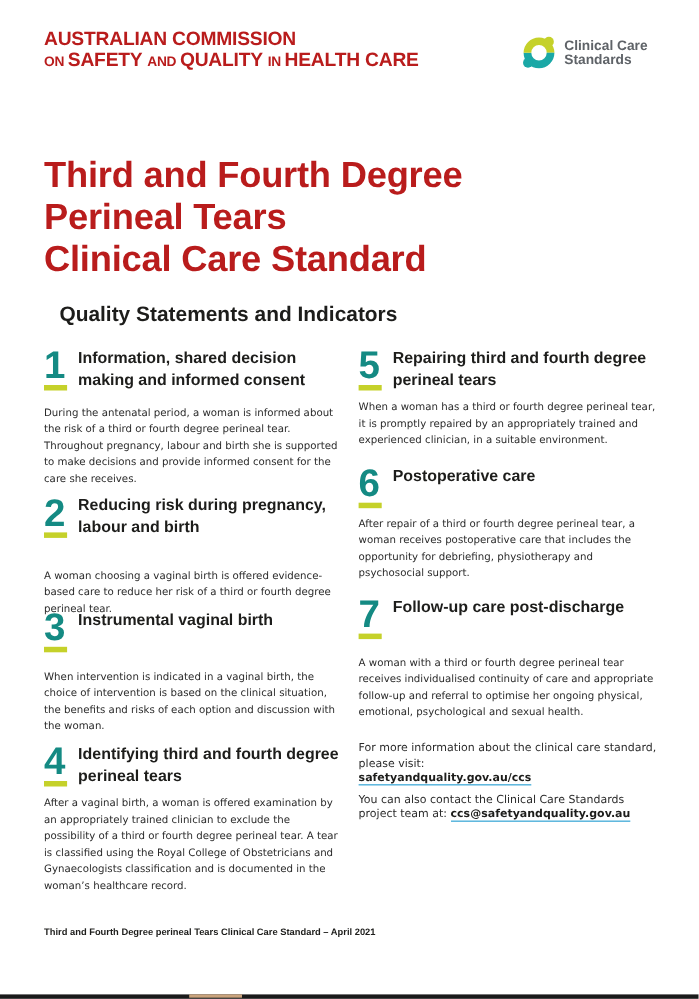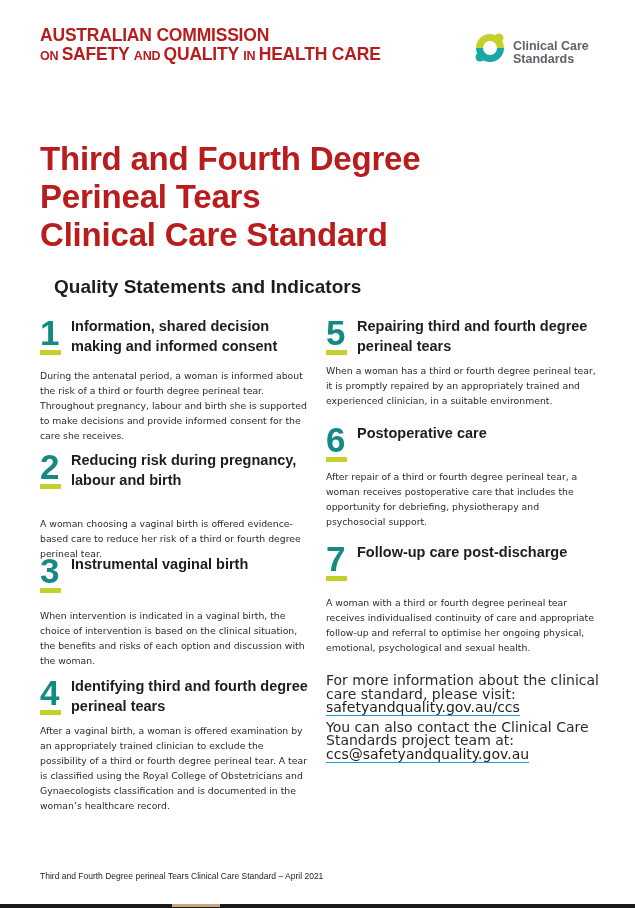--- a/index.html
+++ b/index.html
@@ -8,21 +8,21 @@
     font-family: "Liberation Sans", sans-serif; color: #1d1d1b;
   }
   .brand {
     position: absolute; left: 40px; top: 26px;
     color: #b91c1c; font-family: "Liberation Sans", sans-serif; font-weight: bold;
     line-height: 19px;
   }
   .brand .l1 { font-size: 17.5px; letter-spacing: -0.2px; display: block; }
   .brand .l2 { font-size: 17.5px; letter-spacing: -0.2px; display: block; }
   .brand .sm { font-size: 12.5px; }
-  .ccs-logo { position: absolute; left: 472px; top: 30px; display: flex; align-items: flex-end; }
+  .ccs-logo { position: absolute; left: 472px; top: 30px; display: flex; align-items: center; }
   .ccs-logo svg { width: 36px; height: 36px; }
   .ccs-logo .txt {
     margin-left: 5px; color: #5f6368; font-weight: bold; font-size: 12.5px; line-height: 13px;
   }
   .title {
     position: absolute; left: 40px; top: 140px; margin: 0;
     color: #b91c1c; font-weight: bold; font-size: 33px; line-height: 38px; letter-spacing: -0.2px;
   }
   .title span { display: block; }
   .subtitle {
@@ -40,27 +40,27 @@
   }
   .stmt h3 {
     margin: 0 0 0 9px; font-size: 14.5px; font-weight: bold; line-height: 20px; color: #1d1d1b;
   }
   .stmt p {
     margin: 0; font-family: "DejaVu Sans", sans-serif; font-size: 9.3px; line-height: 15px; color: #2b2b2b;
   }
   .questions { position: absolute; left: 326px; top: 674px; width: 275px; }
   .questions h3 { margin: 0 0 9px 0; font-size: 15px; font-weight: bold; }
   .questions p {
-    margin: 0 0 6px 0; font-family: "DejaVu Sans", sans-serif; font-size: 14px; line-height: 13.5px; color: #2b2b2b;
+    margin: 0 0 6px 0; font-family: "DejaVu Sans", sans-serif; font-size: 10px; line-height: 13.5px; color: #2b2b2b;
   }
   .questions a {
-    color: #1d1d1b; font-weight: normal; text-decoration: none; border-bottom: 1px solid #1f9bd0;
+    color: #1d1d1b; font-weight: bold; text-decoration: none; border-bottom: 1px solid #1f9bd0;
   }
   .footer {
-    position: absolute; left: 40px; top: 871px; font-size: 8.5px; font-weight: normal; color: #1d1d1b; text-align: center;
+    position: absolute; left: 40px; top: 842px; font-size: 8.5px; font-weight: bold; color: #1d1d1b; text-align: center;
   }
   .bottom-bar { position: absolute; left: 0; top: 904px; width: 635px; height: 4px; background: #1a1a1a; }
   .bottom-bar .thumb { position: absolute; left: 172px; top: 0; width: 48px; height: 3px; background: #c9a37c; }
 </style>
 </head>
 <body>
 
 <div class="brand">
   <span class="l1">AUSTRALIAN COMMISSION</span>
   <span class="l2"><span class="sm">ON </span><span>SAFETY </span><span class="sm">AND </span><span>QUALITY </span><span class="sm">IN </span><span>HEALTH CARE</span></span>

